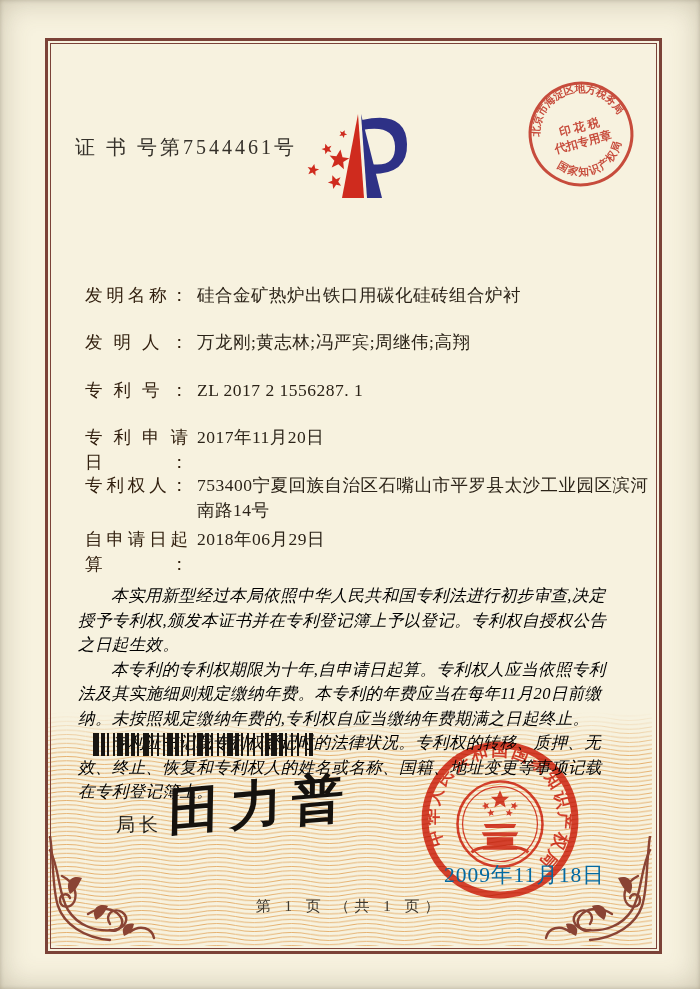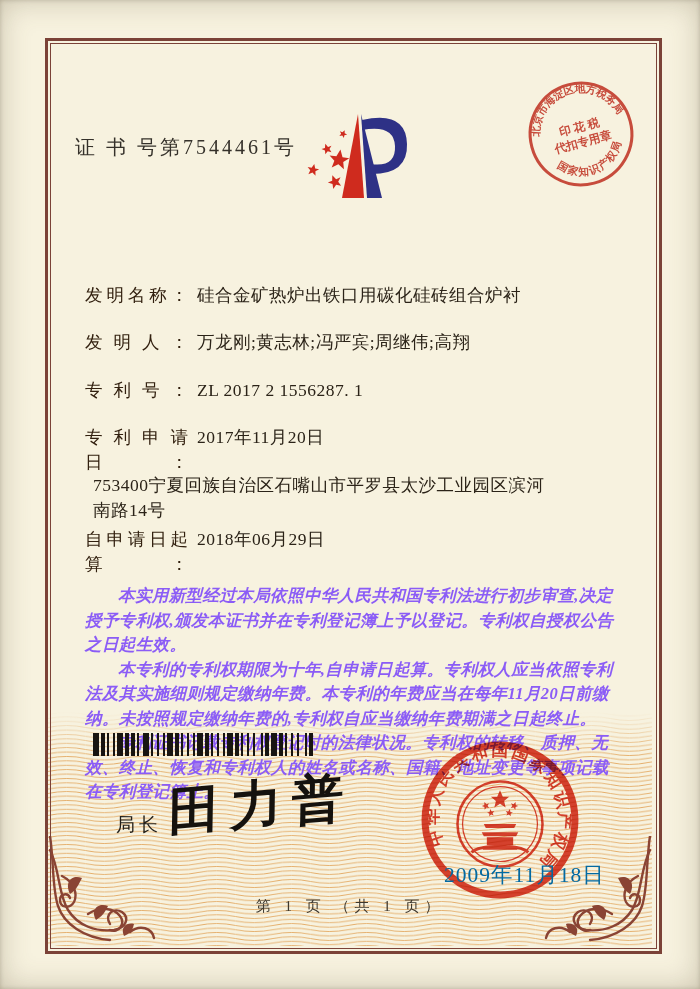--- a/index.html
+++ b/index.html
@@ -21,22 +21,22 @@
   .logo{position:absolute;left:292px;top:108px;z-index:4;}
   .title{position:absolute;left:0;top:204px;width:100%;text-align:center;
     font-size:41px;font-weight:bold;letter-spacing:13px;color:#17140f;z-index:4;}
   
   .field{position:absolute;left:85px;display:flex;z-index:4;font-size:17.5px;line-height:25px;}
   .field .lbl{width:104px;flex:0 0 104px;text-align:justify;text-align-last:justify;color:#32200f;
     letter-spacing:1px;}
   .field .val{margin-left:8px;width:452px;color:#2b2318;letter-spacing:.5px;}
   .f1{top:283px}.f2{top:330px}.f3{top:378px}.f4{top:425px}.f5{top:473px}.f6{top:527px}
   
-  .bodytext{position:absolute;left:85px;top:584px;width:538px;z-index:4;
-    font-size:16.5px;line-height:24.5px;color:#8b5cf6;letter-spacing:.4px;font-weight:bold;}
+  .bodytext{position:absolute;left:78px;top:584px;width:538px;z-index:4;
+    font-size:16.5px;line-height:24.5px;color:#000000;letter-spacing:.4px;}
   .bodytext p{margin:0;text-indent:2em;font-style:italic;}
   
   .barcode{position:absolute;left:93px;top:733px;height:23px;width:334px;overflow:hidden;
     white-space:nowrap;z-index:4;}
   
   .chief{position:absolute;left:116px;top:812px;font-size:19px;letter-spacing:4px;color:#23201a;z-index:4;}
   .signature{position:absolute;left:168px;top:770px;font-size:52px;font-weight:600;color:#15120e;
     letter-spacing:10px;transform:rotate(-5deg) skewX(-6deg);z-index:4;
     font-family:"DejaVu Serif","Liberation Serif",serif;}
   
@@ -138,20 +138,21 @@
   </div>
   <div class="field f3">
     <span class="lbl">专利号：</span>
     <span class="val">ZL 2017 2 1556287. 1</span>
   </div>
   <div class="field f4">
     <span class="lbl">专利申请日：</span>
     <span class="val">2017年11月20日</span>
   </div>
   <div class="field f5">
+    <span class="lbl">专利权人：</span>
     <span class="val">753400宁夏回族自治区石嘴山市平罗县太沙工业园区滨河南路14号</span>
   </div>
   <div class="field f6">
     <span class="lbl">自申请日起算：</span>
     <span class="val">2018年06月29日</span>
   </div>
 
   <div class="bodytext">
     <p>本实用新型经过本局依照中华人民共和国专利法进行初步审查,决定授予专利权,颁发本证书并在专利登记簿上予以登记。专利权自授权公告之日起生效。</p>
     <p>本专利的专利权期限为十年,自申请日起算。专利权人应当依照专利法及其实施细则规定缴纳年费。本专利的年费应当在每年11月20日前缴纳。未按照规定缴纳年费的,专利权自应当缴纳年费期满之日起终止。</p>

